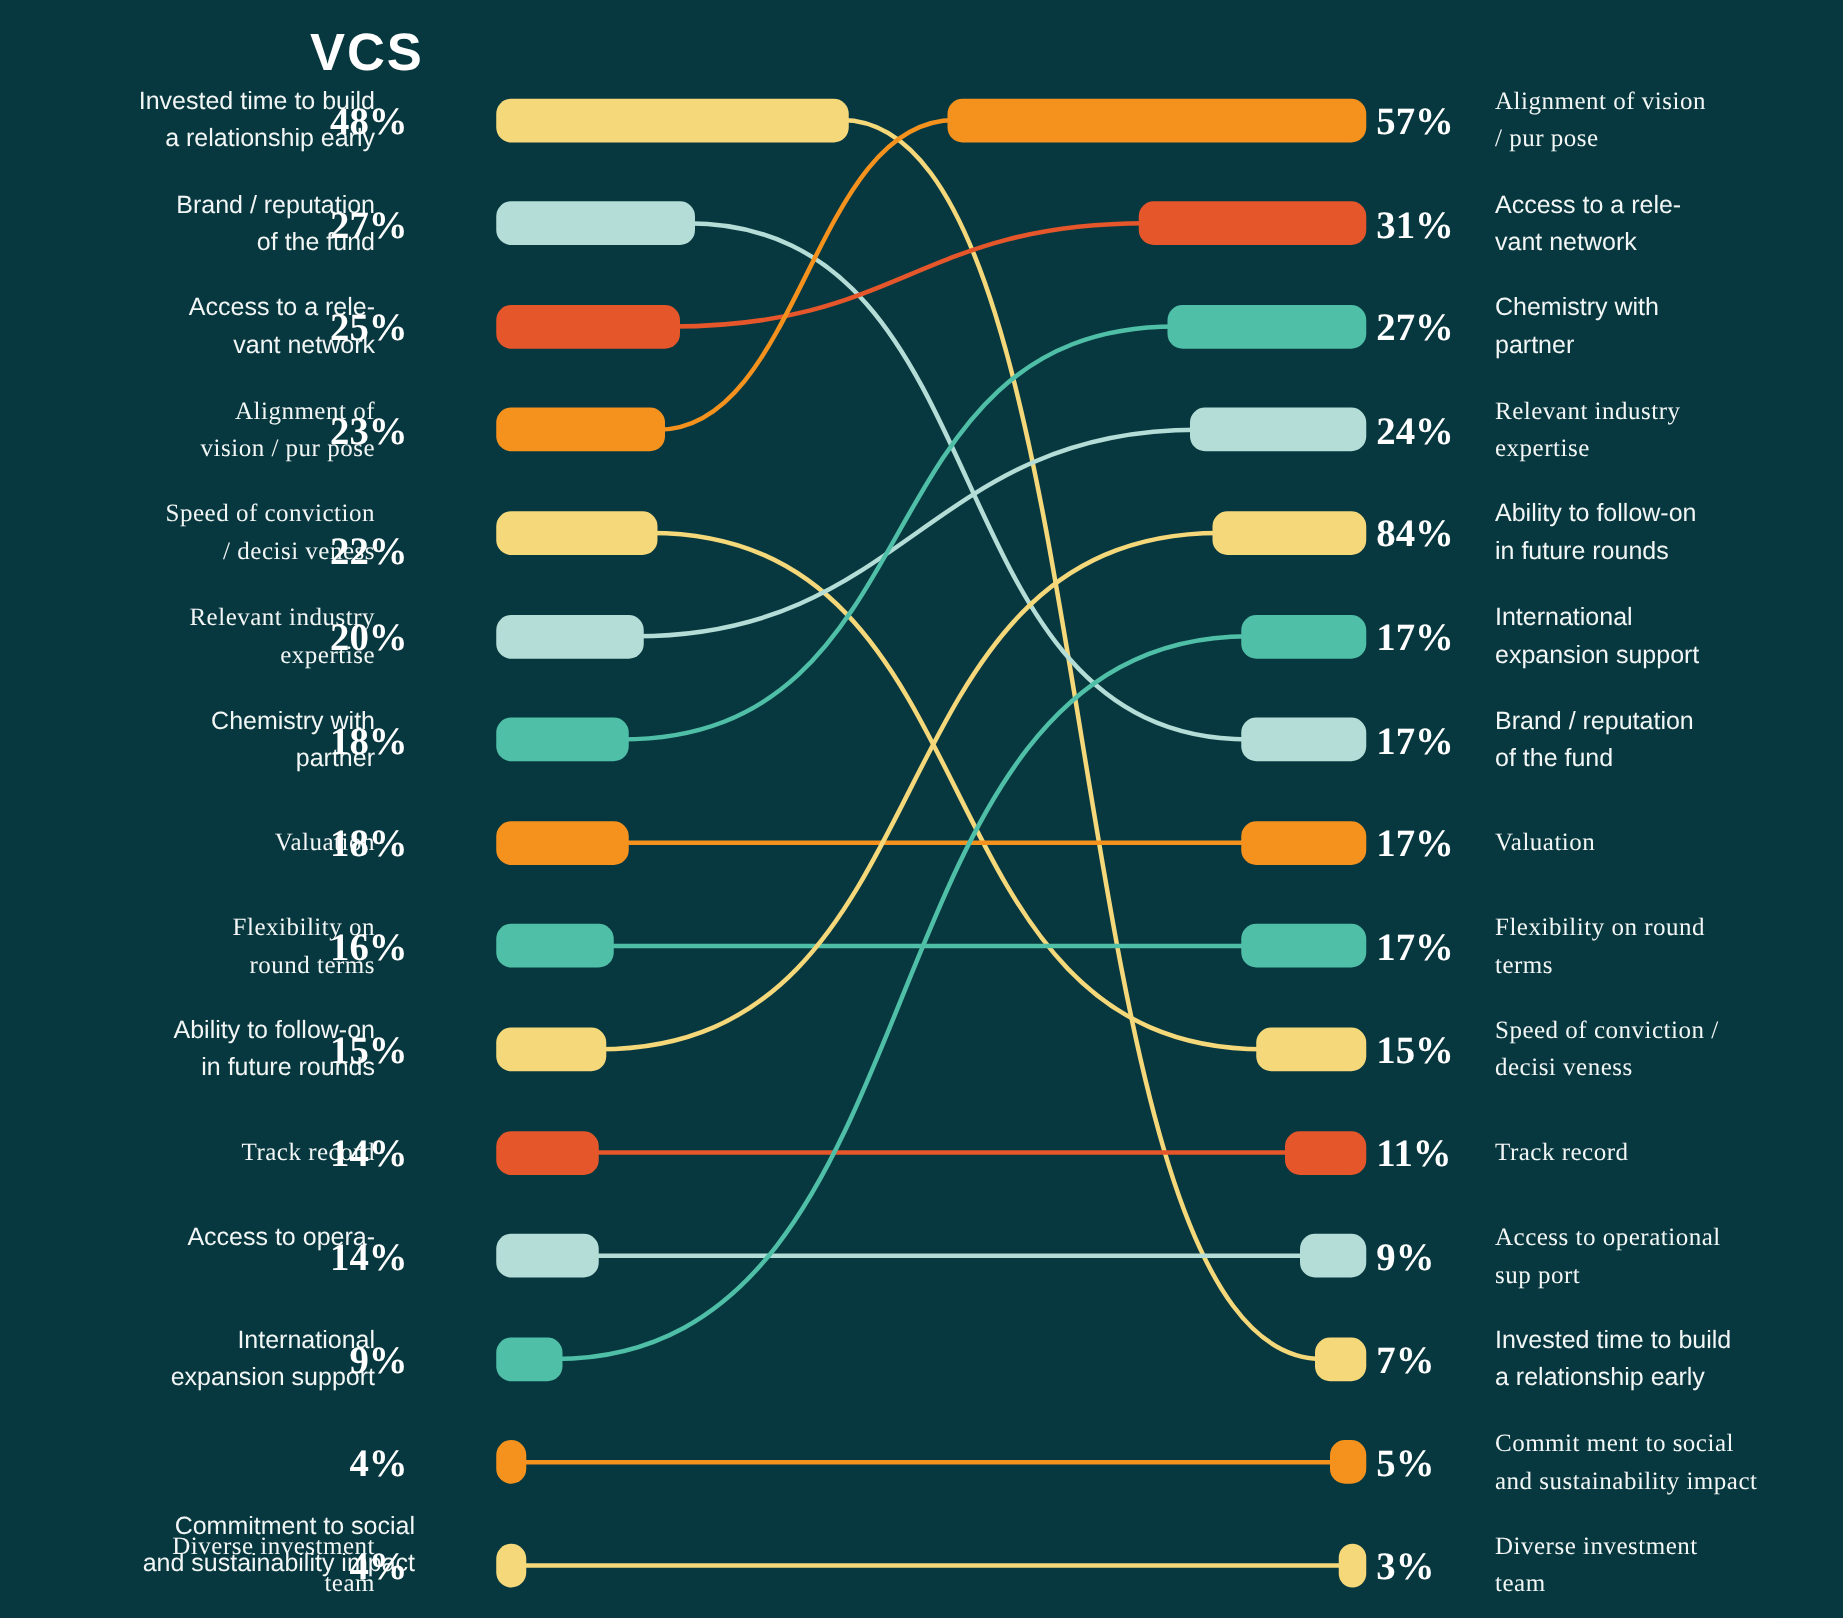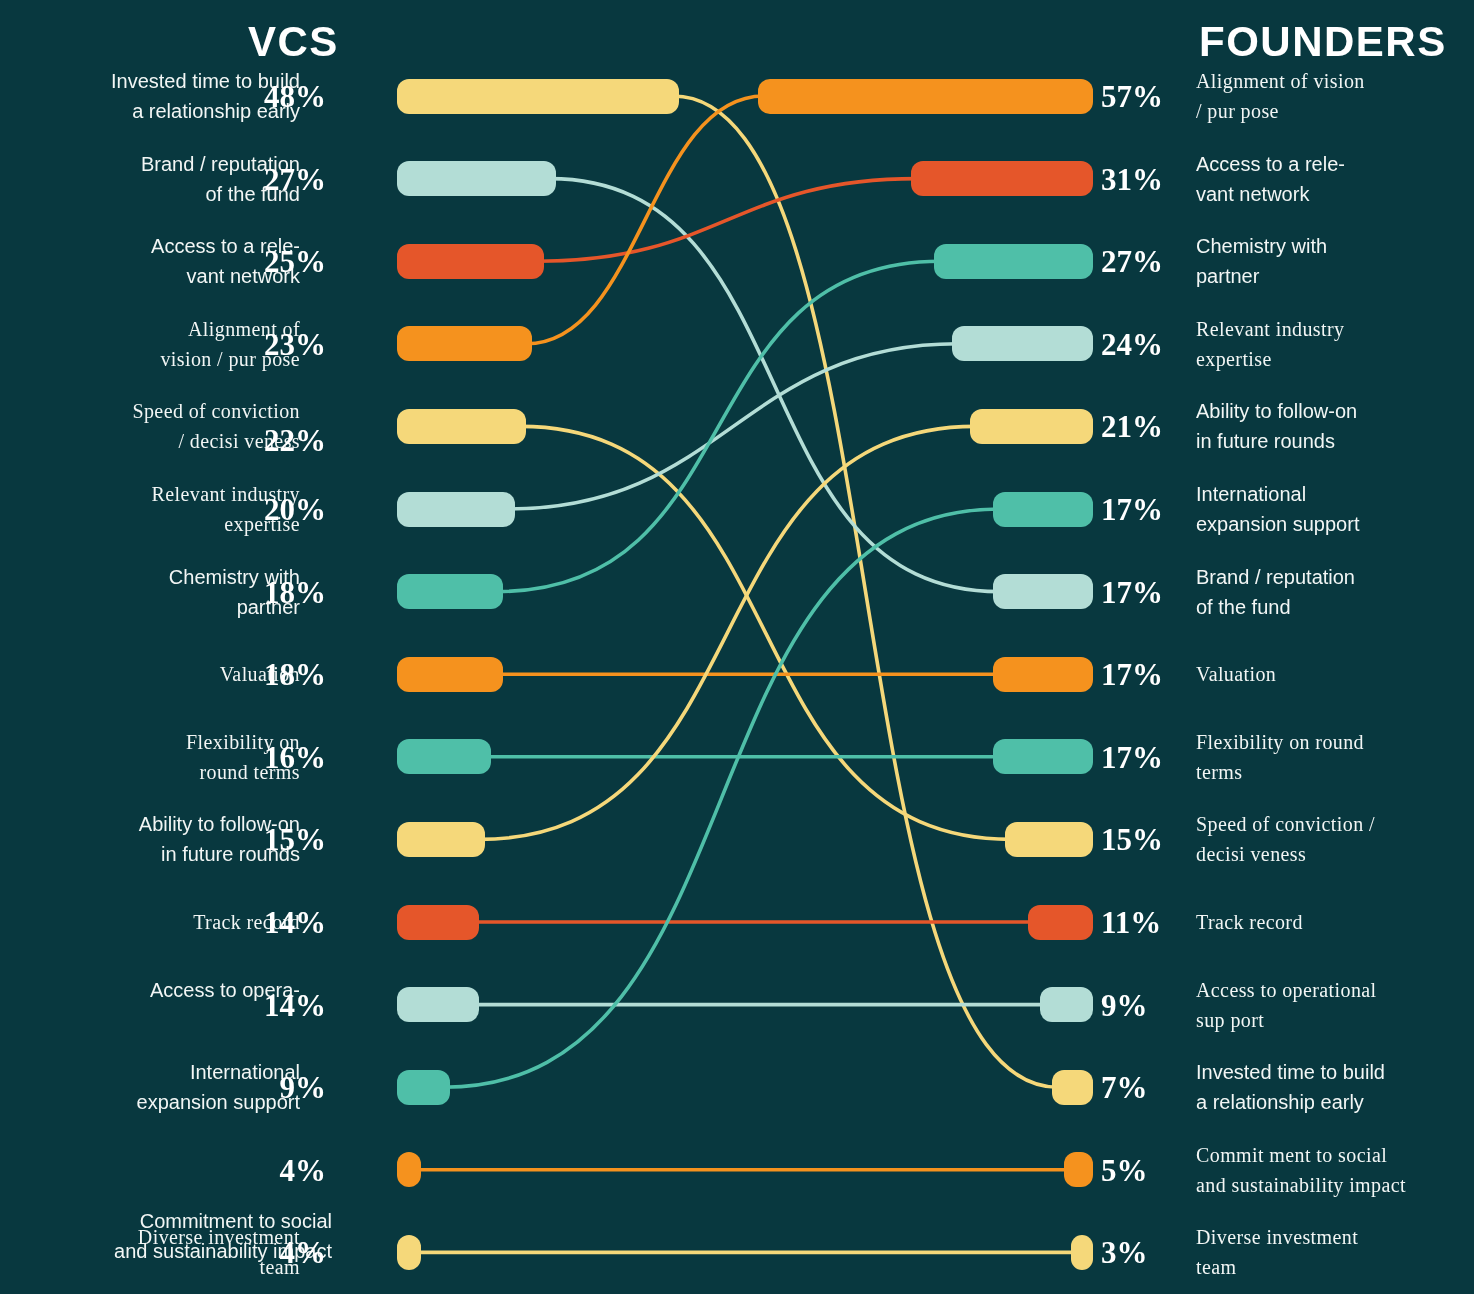--- a/index.html
+++ b/index.html
@@ -55,21 +55,20 @@
   }
   svg#links{position:absolute;left:0;top:0;width:1474px;height:1294px;pointer-events:none;}
 </style>
 </head>
 <body>
 
 <div id="chart-root">
 
   <div class="col-header" id="header-vcs">VCS</div>
 
-  <div class="col-header" id="header-founders">FOUNDERS</div>
 
   <svg id="links" viewBox="0 0 1474 1294" preserveAspectRatio="none">
       <path d="M 673.24 96 C 896.308 96, 834.7719999999999 1087.1999999999998, 1057.84 1087.1999999999998" stroke="#F5D87A" stroke-width="3.6" fill="none" stroke-linecap="round"></path>
       <path d="M 549.76 178.6 C 810.3424 178.6, 738.4576 591.5999999999999, 999.04 591.5999999999999" stroke="#B3DDD6" stroke-width="3.6" fill="none" stroke-linecap="round"></path>
       <path d="M 538 261.2 C 719.7856 261.2, 734.9344 178.6, 916.72 178.6" stroke="#E5562A" stroke-width="3.6" fill="none" stroke-linecap="round"></path>
       <path d="M 526.24 343.79999999999995 C 640.288 343.79999999999995, 649.792 96, 763.84 96" stroke="#F5921E" stroke-width="3.6" fill="none" stroke-linecap="round"></path>
       <path d="M 520.36 426.4 C 804.8152 426.4, 726.3448000000001 839.4, 1010.8 839.4" stroke="#F5D87A" stroke-width="3.6" fill="none" stroke-linecap="round"></path>
       <path d="M 508.6 509 C 724.2544 509, 742.2256 343.79999999999995, 957.88 343.79999999999995" stroke="#B3DDD6" stroke-width="3.6" fill="none" stroke-linecap="round"></path>
       <path d="M 496.84000000000003 591.5999999999999 C 754.012 591.5999999999999, 683.068 261.2, 940.24 261.2" stroke="#4FBFA8" stroke-width="3.6" fill="none" stroke-linecap="round"></path>
       <path d="M 496.84000000000003 674.1999999999999 C 737.896 674.1999999999999, 757.984 674.1999999999999, 999.04 674.1999999999999" stroke="#F5921E" stroke-width="3.6" fill="none" stroke-linecap="round"></path>
@@ -136,21 +135,21 @@
       <div class="label right sans" style="top: 148.6px;"><span>Access to a rele-</span><span class="l2">vant network</span></div>
       <div class="pct right" style="top: 163.6px;">31%</div>
       <div class="bar" style="top: 161.1px; width: 182.28px; background: rgb(229, 86, 42); left: 910.72px;"></div>
       <div class="label right sans" style="top: 231.2px;"><span>Chemistry with</span><span class="l2">partner</span></div>
       <div class="pct right" style="top: 246.2px;">27%</div>
       <div class="bar" style="top: 243.7px; width: 158.76px; background: rgb(79, 191, 168); left: 934.24px;"></div>
       <div class="label right serif" style="top: 313.8px;"><span>Relevant industry</span><span class="l2">expertise</span></div>
       <div class="pct right" style="top: 328.8px;">24%</div>
       <div class="bar" style="top: 326.3px; width: 141.12px; background: rgb(179, 221, 214); left: 951.88px;"></div>
       <div class="label right sans" style="top: 396.4px;"><span>Ability to follow-on</span><span class="l2">in future rounds</span></div>
-      <div class="pct right" style="top: 411.4px;">21%</div>
+      <div class="pct right" style="top: 411.4px;">84%</div>
       <div class="bar" style="top: 408.9px; width: 123.48px; background: rgb(245, 216, 122); left: 969.52px;"></div>
       <div class="label right sans" style="top: 479px;"><span>International</span><span class="l2">expansion support</span></div>
       <div class="pct right" style="top: 494px;">17%</div>
       <div class="bar" style="top: 491.5px; width: 99.96px; background: rgb(79, 191, 168); left: 993.04px;"></div>
       <div class="label right sans" style="top: 561.6px;"><span>Brand / reputation</span><span class="l2">of the fund</span></div>
       <div class="pct right" style="top: 576.6px;">17%</div>
       <div class="bar" style="top: 574.1px; width: 99.96px; background: rgb(179, 221, 214); left: 993.04px;"></div>
       <div class="label right serif" style="top: 659.2px;"><span>Valuation</span></div>
       <div class="pct right" style="top: 659.2px;">17%</div>
       <div class="bar" style="top: 656.7px; width: 99.96px; background: rgb(245, 146, 30); left: 993.04px;"></div>

